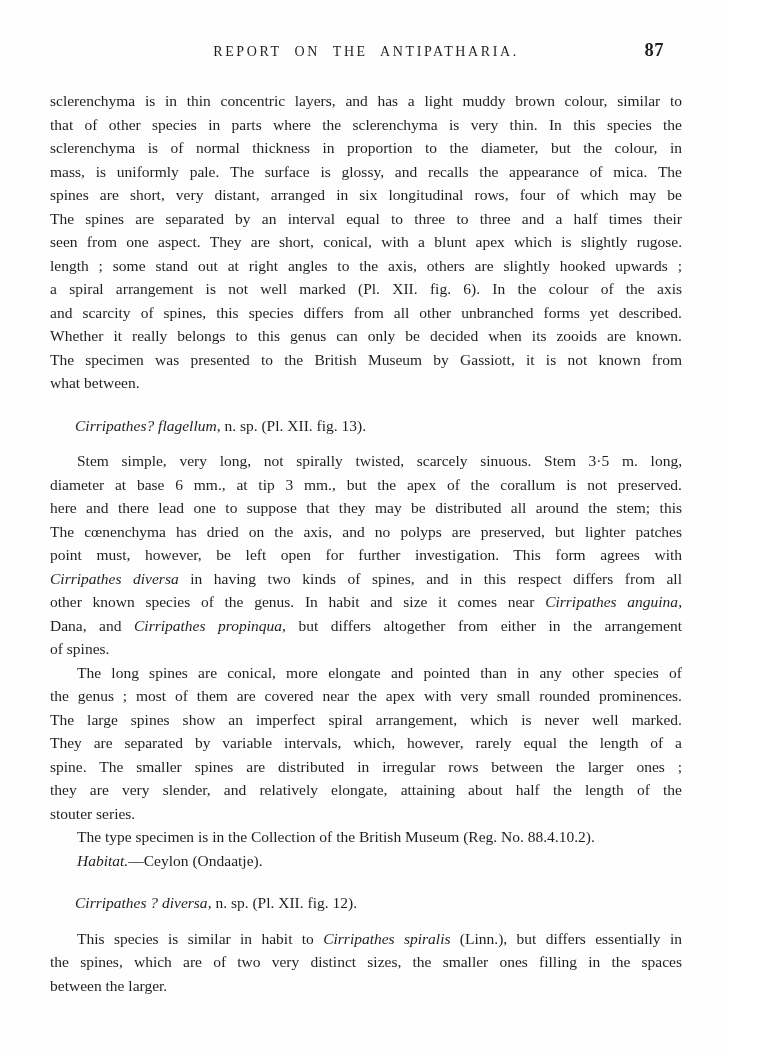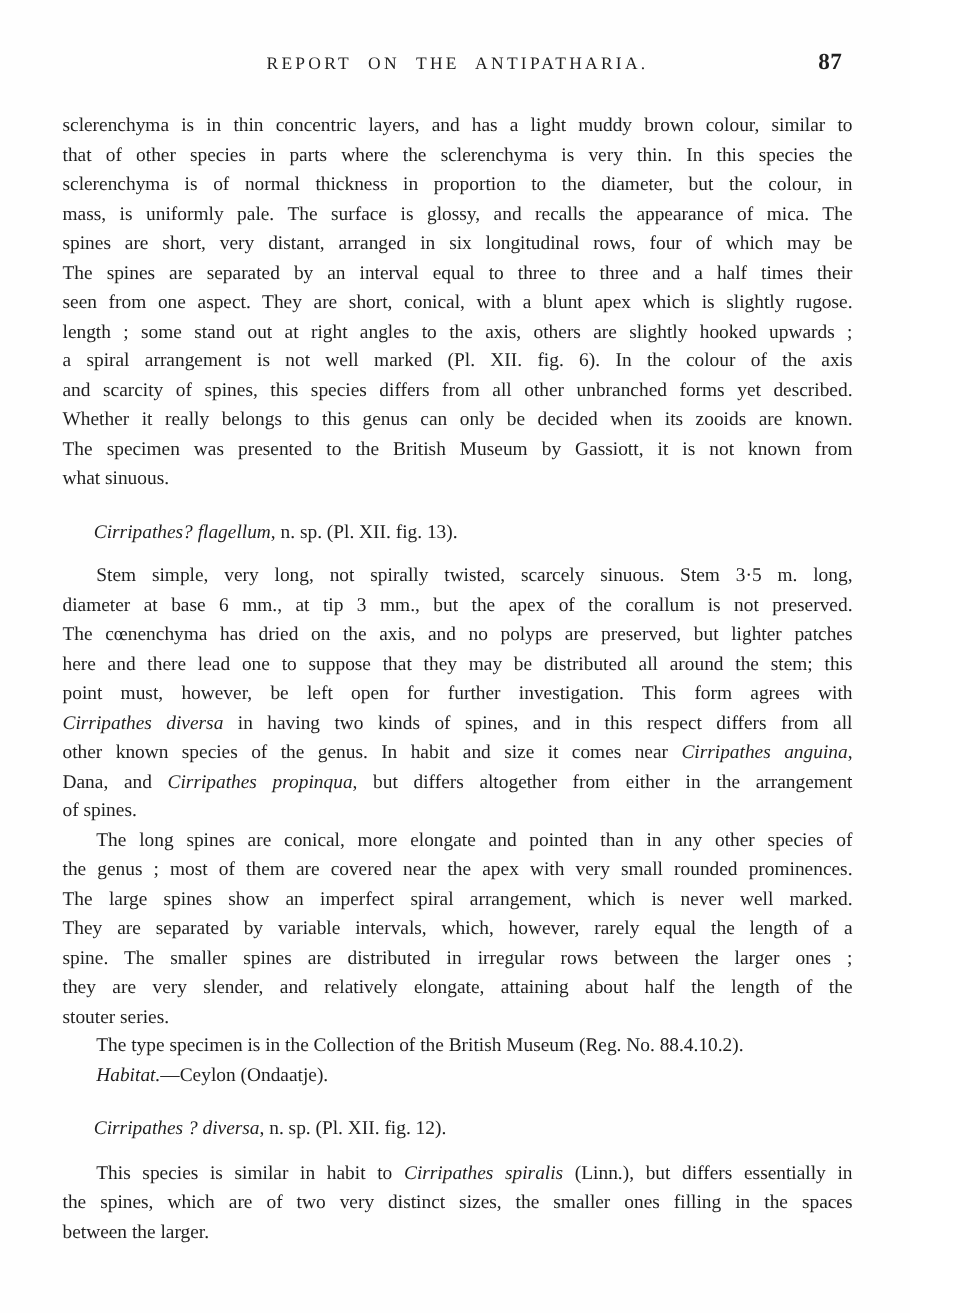--- a/index.html
+++ b/index.html
@@ -19,21 +19,21 @@
   }
   .header { position: relative; height: 24px; margin-bottom: 21px; }
   .header-title {
     text-align: center;
     font-size: 14px;
     letter-spacing: 2.6px;
     word-spacing: 7px;
     font-weight: 500;
   }
   .page-number {
-    position: absolute; right: 8px; top: -4px;
+    position: absolute; right: 18px; top: -4px;
     font-size: 18.5px;
     font-weight: 600;
     letter-spacing: 0.5px;
   }
   .doc-body { font-size: 15.5px; line-height: 23.5px; }
   .paragraph { margin: 0; }
   .line {
     text-align: justify;
     text-align-last: justify;
     font-family: Liberation Serif, serif;
@@ -59,30 +59,30 @@
         <div class="line"><span>sclerenchyma is of normal thickness in proportion to the diameter, but the colour, in</span></div>
         <div class="line"><span>mass, is uniformly pale. The surface is glossy, and recalls the appearance of mica. The</span></div>
         <div class="line"><span>spines are short, very distant, arranged in six longitudinal rows, four of which may be</span></div>
         <div class="line"><span>The spines are separated by an interval equal to three to three and a half times their</span></div>
         <div class="line"><span>seen from one aspect. They are short, conical, with a blunt apex which is slightly rugose.</span></div>
         <div class="line"><span>length ; some stand out at right angles to the axis, others are slightly hooked upwards ;</span></div>
         <div class="line"><span>a spiral arrangement is not well marked (Pl. XII. fig. 6). In the colour of the axis</span></div>
         <div class="line"><span>and scarcity of spines, this species differs from all other unbranched forms yet described.</span></div>
         <div class="line"><span>Whether it really belongs to this genus can only be decided when its zooids are known.</span></div>
         <div class="line"><span>The specimen was presented to the British Museum by Gassiott, it is not known from</span></div>
-        <div class="line last"><span>what sinuous.</span></div>
+        <div class="line last"><span>what between.</span></div>
       </div>
       <div class="heading">
         <div class="line last indent"><span class="it">Cirripathes? flagellum</span><span>, n. sp. (Pl. XII. fig. 13).</span></div>
       </div>
       <div class="paragraph">
         <div class="line indent"><span>Stem simple, very long, not spirally twisted, scarcely sinuous. Stem 3·5 m. long,</span></div>
         <div class="line"><span>diameter at base 6 mm., at tip 3 mm., but the apex of the corallum is not preserved.</span></div>
+        <div class="line"><span>here and there lead one to suppose that they may be distributed all around the stem; this</span></div>
         <div class="line"><span>The cœnenchyma has dried on the axis, and no polyps are preserved, but lighter patches</span></div>
-        <div class="line"><span>here and there lead one to suppose that they may be distributed all around the stem; this</span></div>
         <div class="line"><span>point must, however, be left open for further investigation. This form agrees with</span></div>
         <div class="line"><span class="it">Cirripathes diversa</span><span> in having two kinds of spines, and in this respect differs from all</span></div>
         <div class="line"><span>other known species of the genus. In habit and size it comes near </span><span class="it">Cirripathes anguina</span><span>,</span></div>
         <div class="line"><span>Dana, and </span><span class="it">Cirripathes propinqua</span><span>, but differs altogether from either in the arrangement</span></div>
         <div class="line last"><span>of spines.</span></div>
       </div>
       <div class="paragraph">
         <div class="line indent"><span>The long spines are conical, more elongate and pointed than in any other species of</span></div>
         <div class="line"><span>the genus ; most of them are covered near the apex with very small rounded prominences.</span></div>
         <div class="line"><span>The large spines show an imperfect spiral arrangement, which is never well marked.</span></div>

